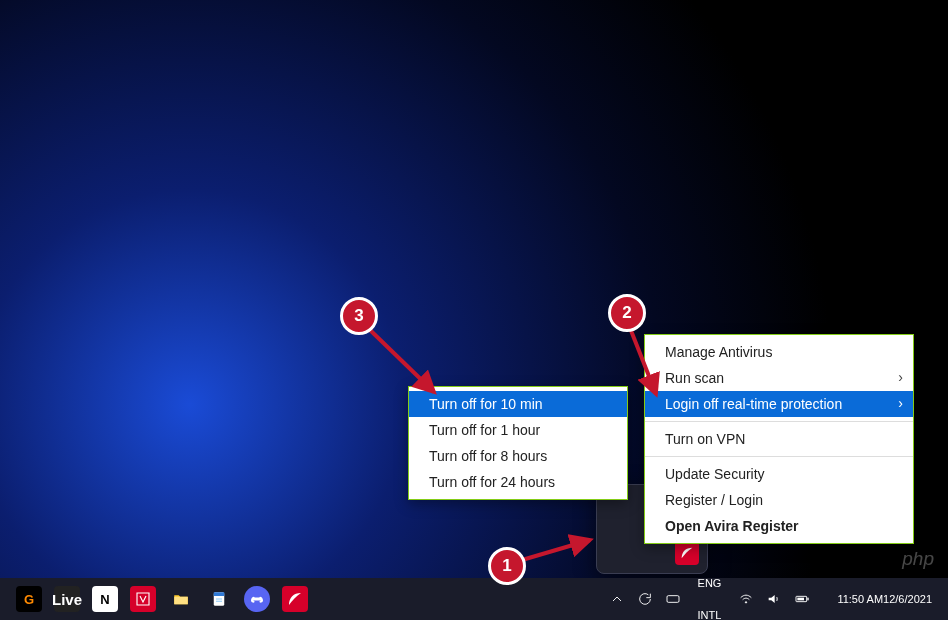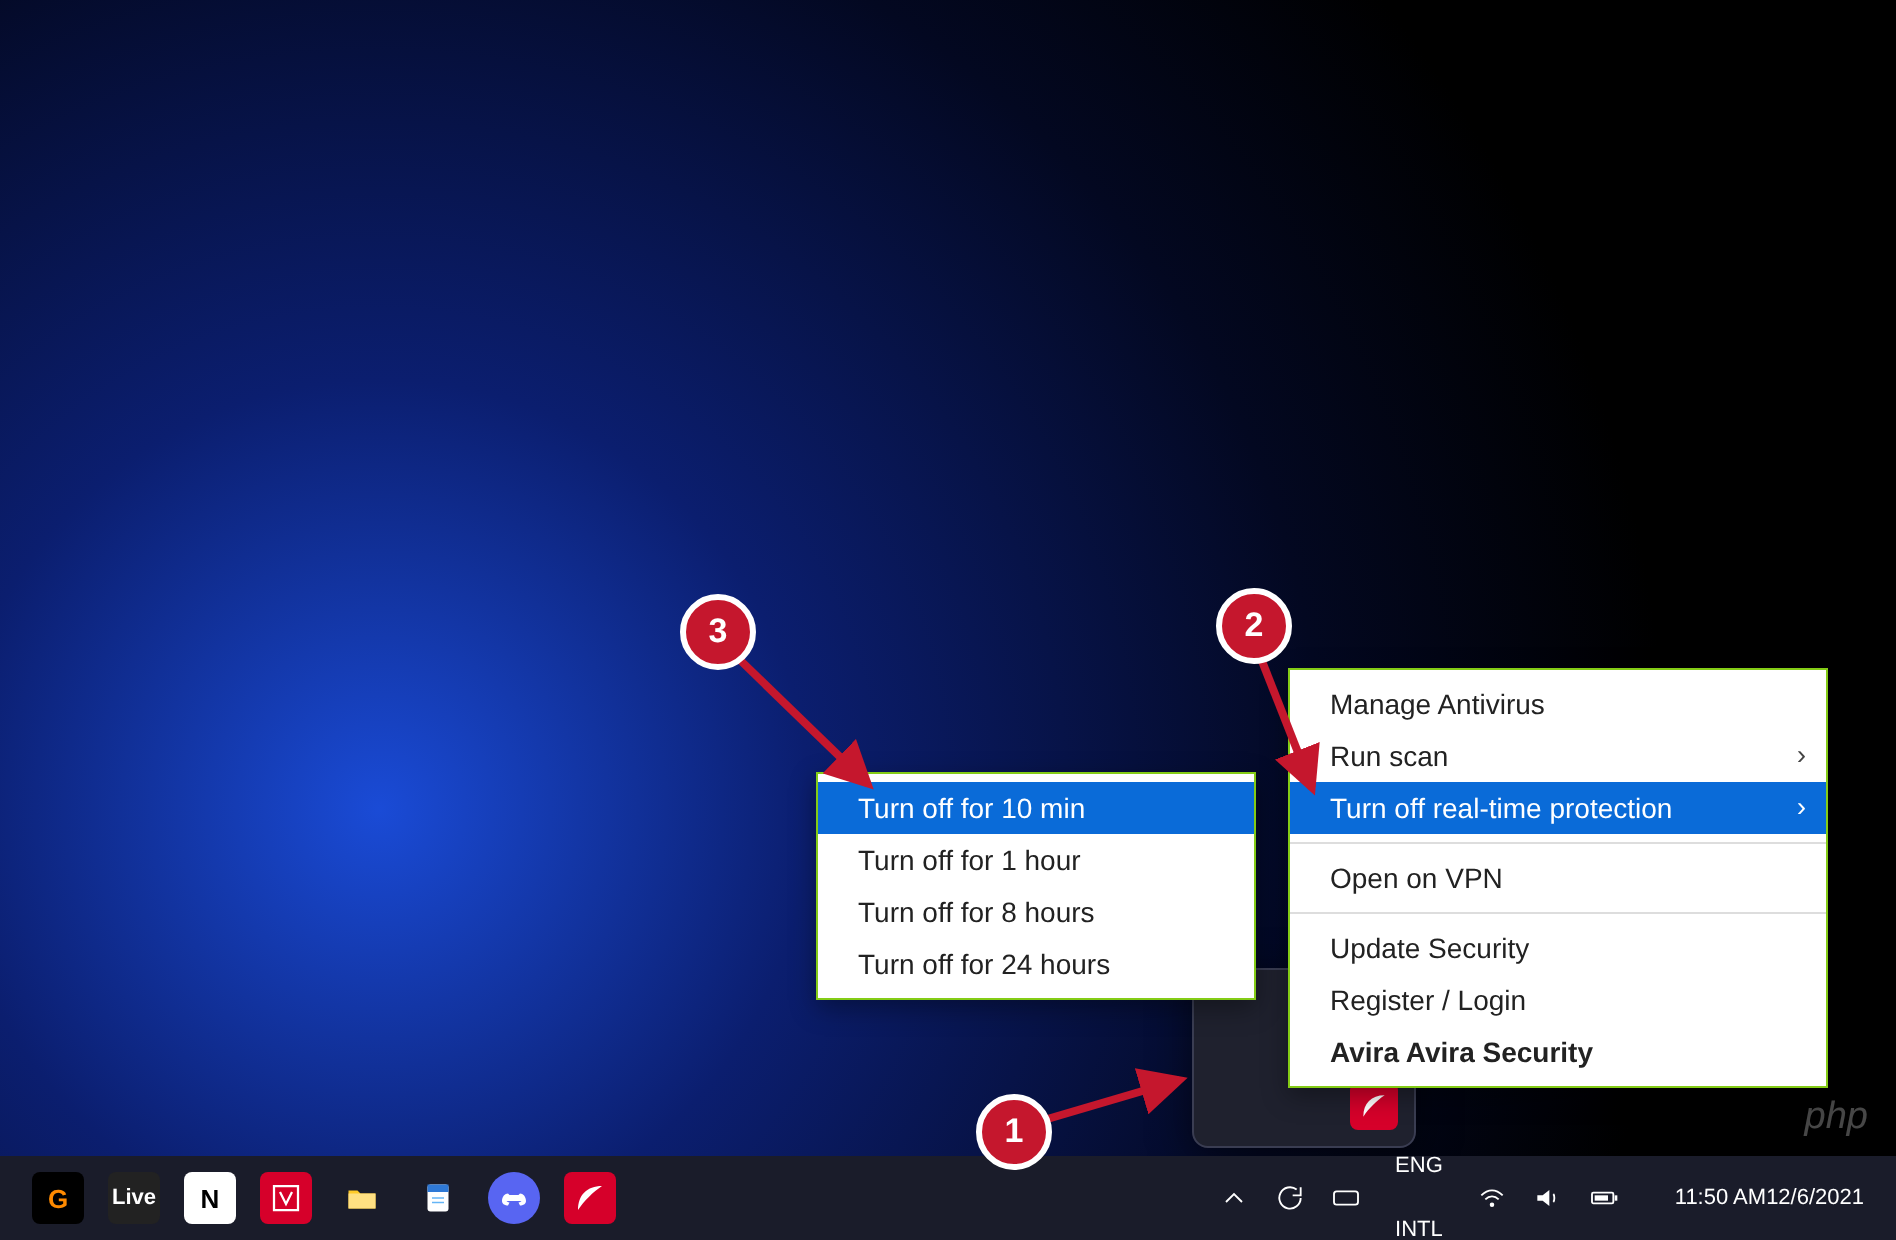--- a/index.html
+++ b/index.html
@@ -151,27 +151,27 @@
   <div class="avira-tray">
     <svg viewBox="0 0 24 24" width="16" height="16">
         <path d="M4 20 C4 10 10 4 20 4 C14 8 8 14 4 20 Z" fill="#fff"></path>
       </svg>
   </div>
 </div>
 
 <div class="menu" style="left:644px; top:334px; width:268px;">
   <div class="menu-item">Manage Antivirus</div>
   <div class="menu-item has-sub">Run scan</div>
-  <div class="menu-item has-sub highlight">Turn off real-time protection</div>
+  <div class="menu-item has-sub highlight">Login off real-time protection</div>
   <div class="menu-sep"></div>
-  <div class="menu-item">Open on VPN</div>
+  <div class="menu-item">Turn on VPN</div>
   <div class="menu-sep"></div>
   <div class="menu-item">Update Security</div>
   <div class="menu-item">Register / Login</div>
-  <div class="menu-item bold">Avira Avira Security</div>
+  <div class="menu-item bold">Open Avira Register</div>
 </div>
 
 <div class="menu" style="left:408px; top:386px; width:218px;">
   <div class="menu-item highlight">Turn off for 10 min</div>
   <div class="menu-item">Turn off for 1 hour</div>
   <div class="menu-item">Turn off for 8 hours</div>
   <div class="menu-item">Turn off for 24 hours</div>
 </div>
 
 <div class="anno-badge" style="left:488px; top:547px;">1</div>
@@ -190,21 +190,21 @@
   <line x1="630" y1="328" x2="656" y2="394" marker-end="url(#ah)"></line>
 
   <line x1="370" y1="330" x2="434" y2="392" marker-end="url(#ah)"></line>
 </svg>
 
 <div class="watermark">php</div>
 
 <div class="taskbar">
   <div class="left-icons">
     <div class="tb-icon letter" style="background:#000;color:#ff8a00;">G</div>
-    <div class="tb-icon letter" style="background:#222;color:#fff;font-size:11px;">Live</div>
+    <div class="tb-icon letter" style="background:#222;color:#fff;font-size:15px;">Live</div>
     <div class="tb-icon letter" style="background:#fff;color:#000;">N</div>
     <div class="tb-icon" style="background:#d6002a;">
       <svg viewBox="0 0 24 24">
           <path d="M4 4h16v16H4z" fill="none" stroke="#fff" stroke-width="1.5"></path>
           <path d="M8 8l4 8 4-8" fill="none" stroke="#fff" stroke-width="1.5"></path>
         </svg>
     </div>
     <div class="tb-icon">
       <svg viewBox="0 0 24 24">
           <path d="M3 7h6l2 2h10v10H3z" fill="#ffca28"></path>

